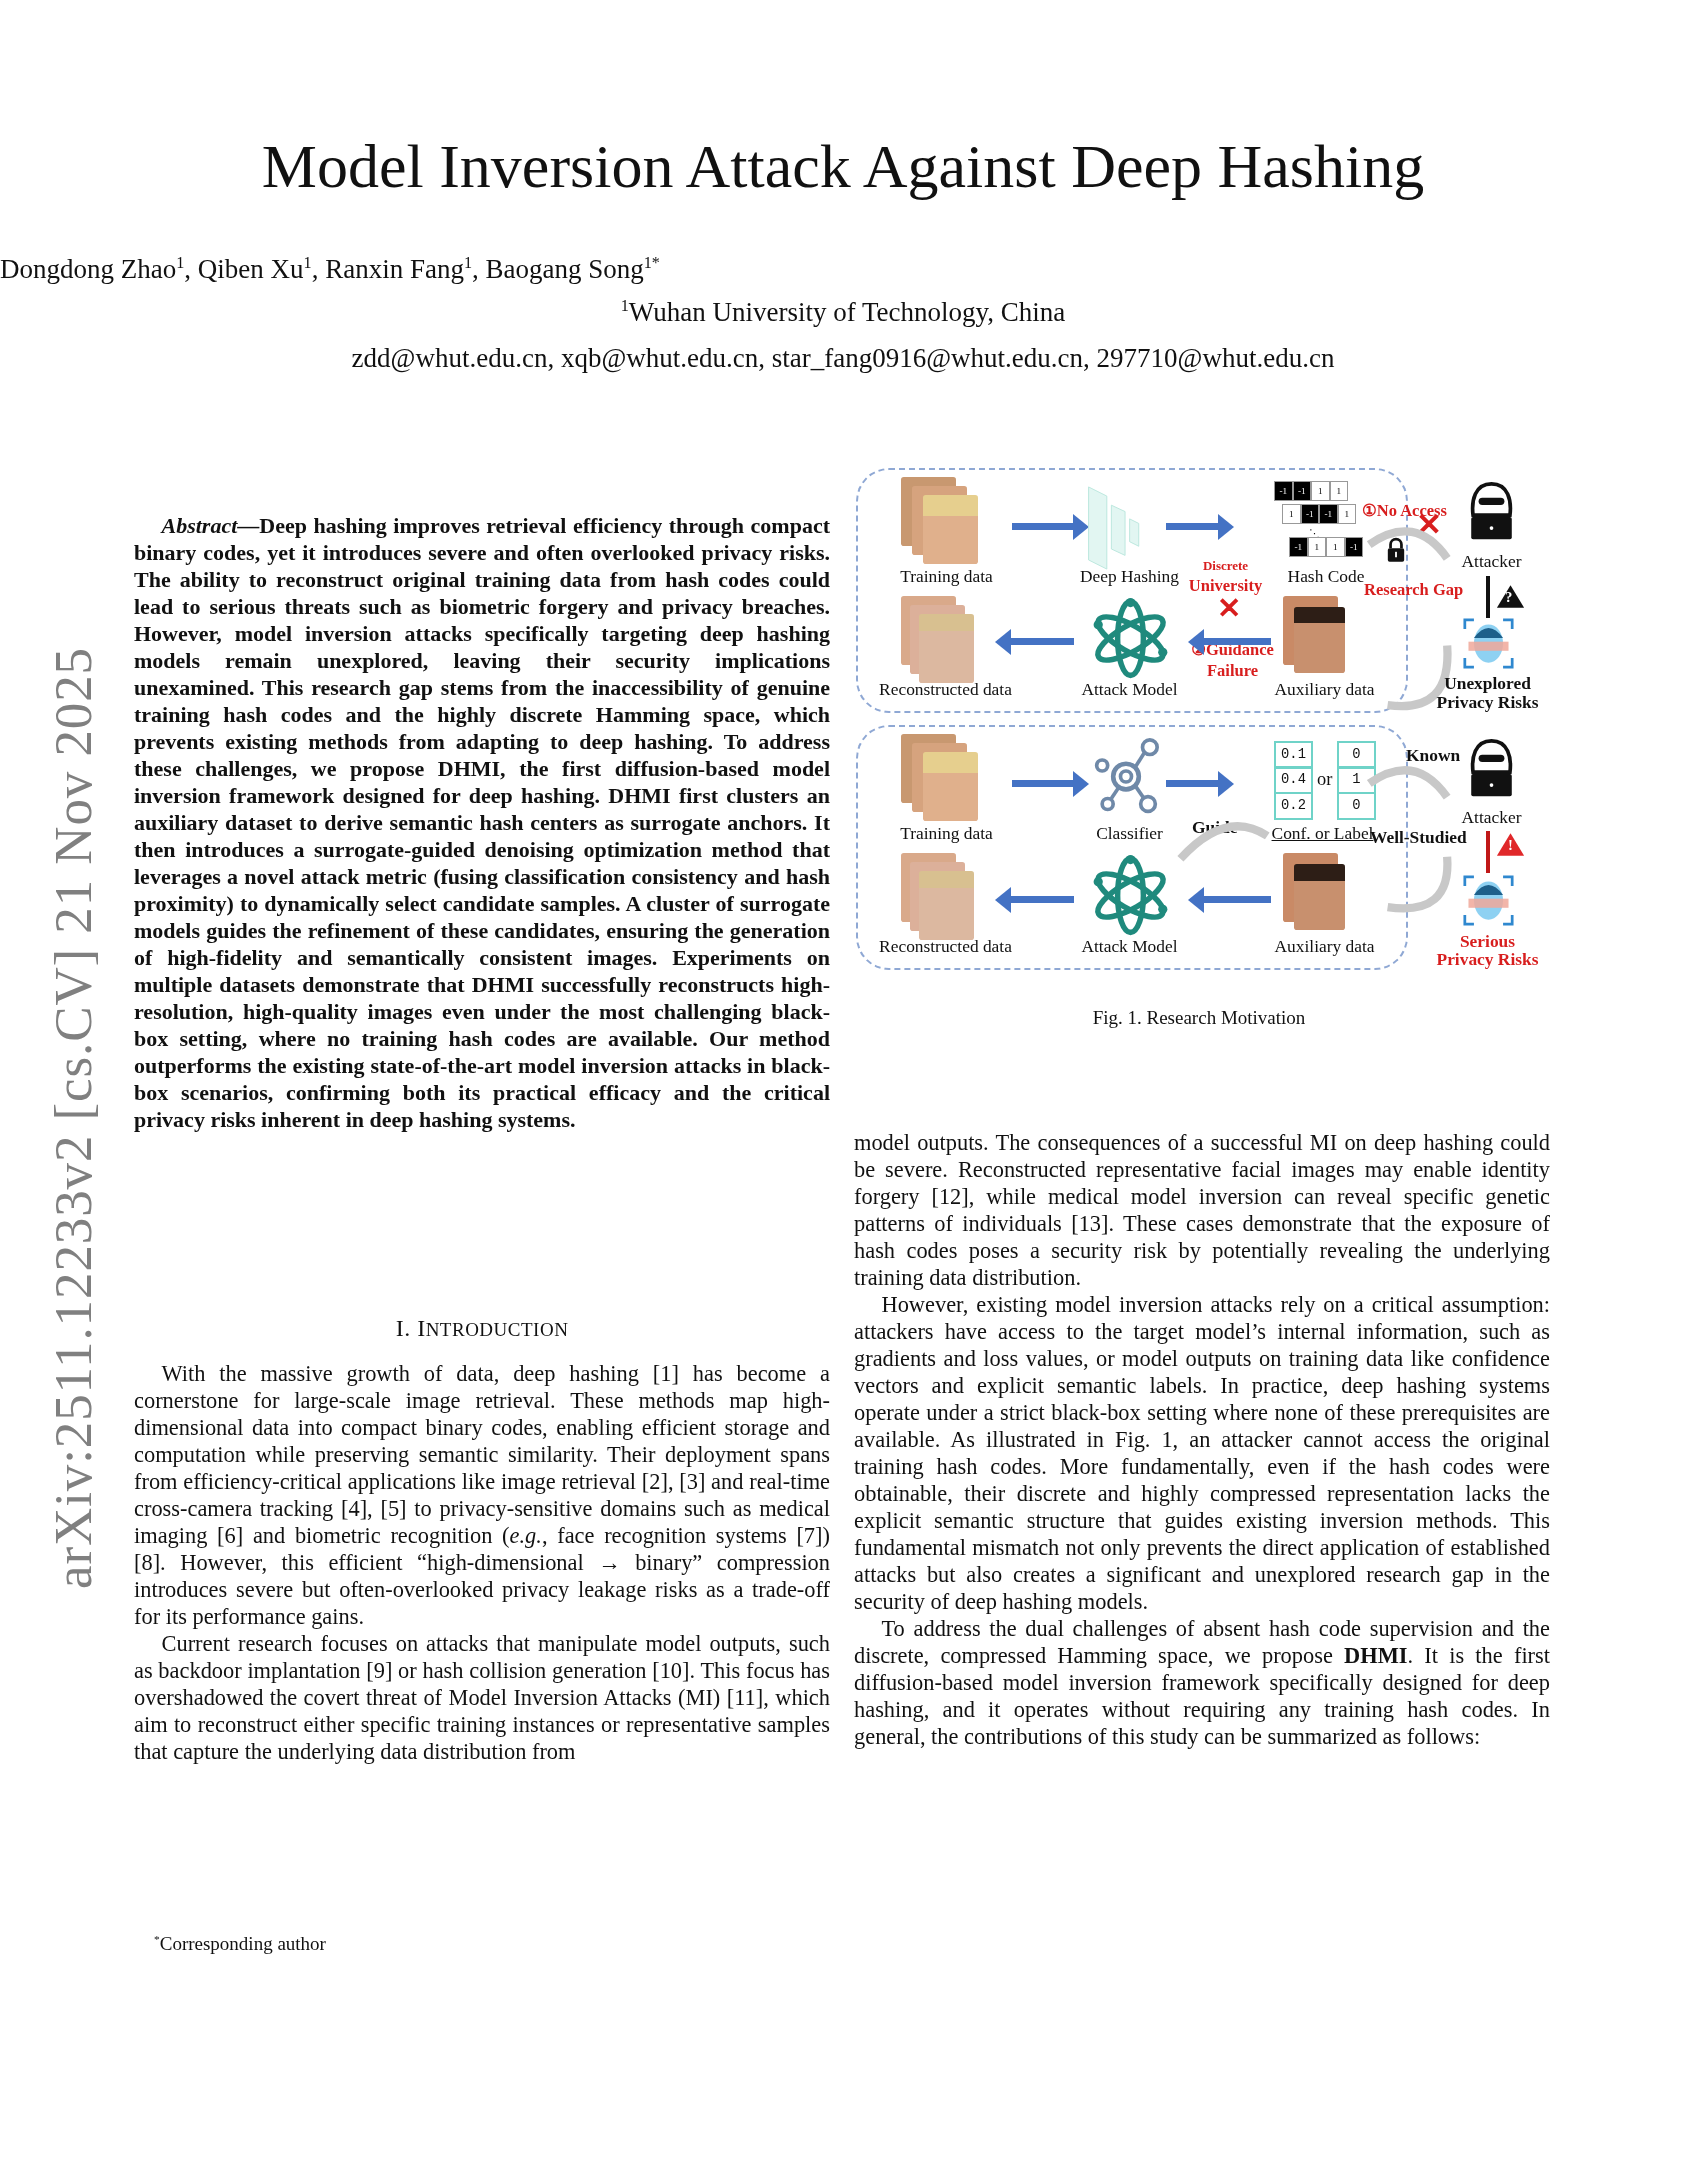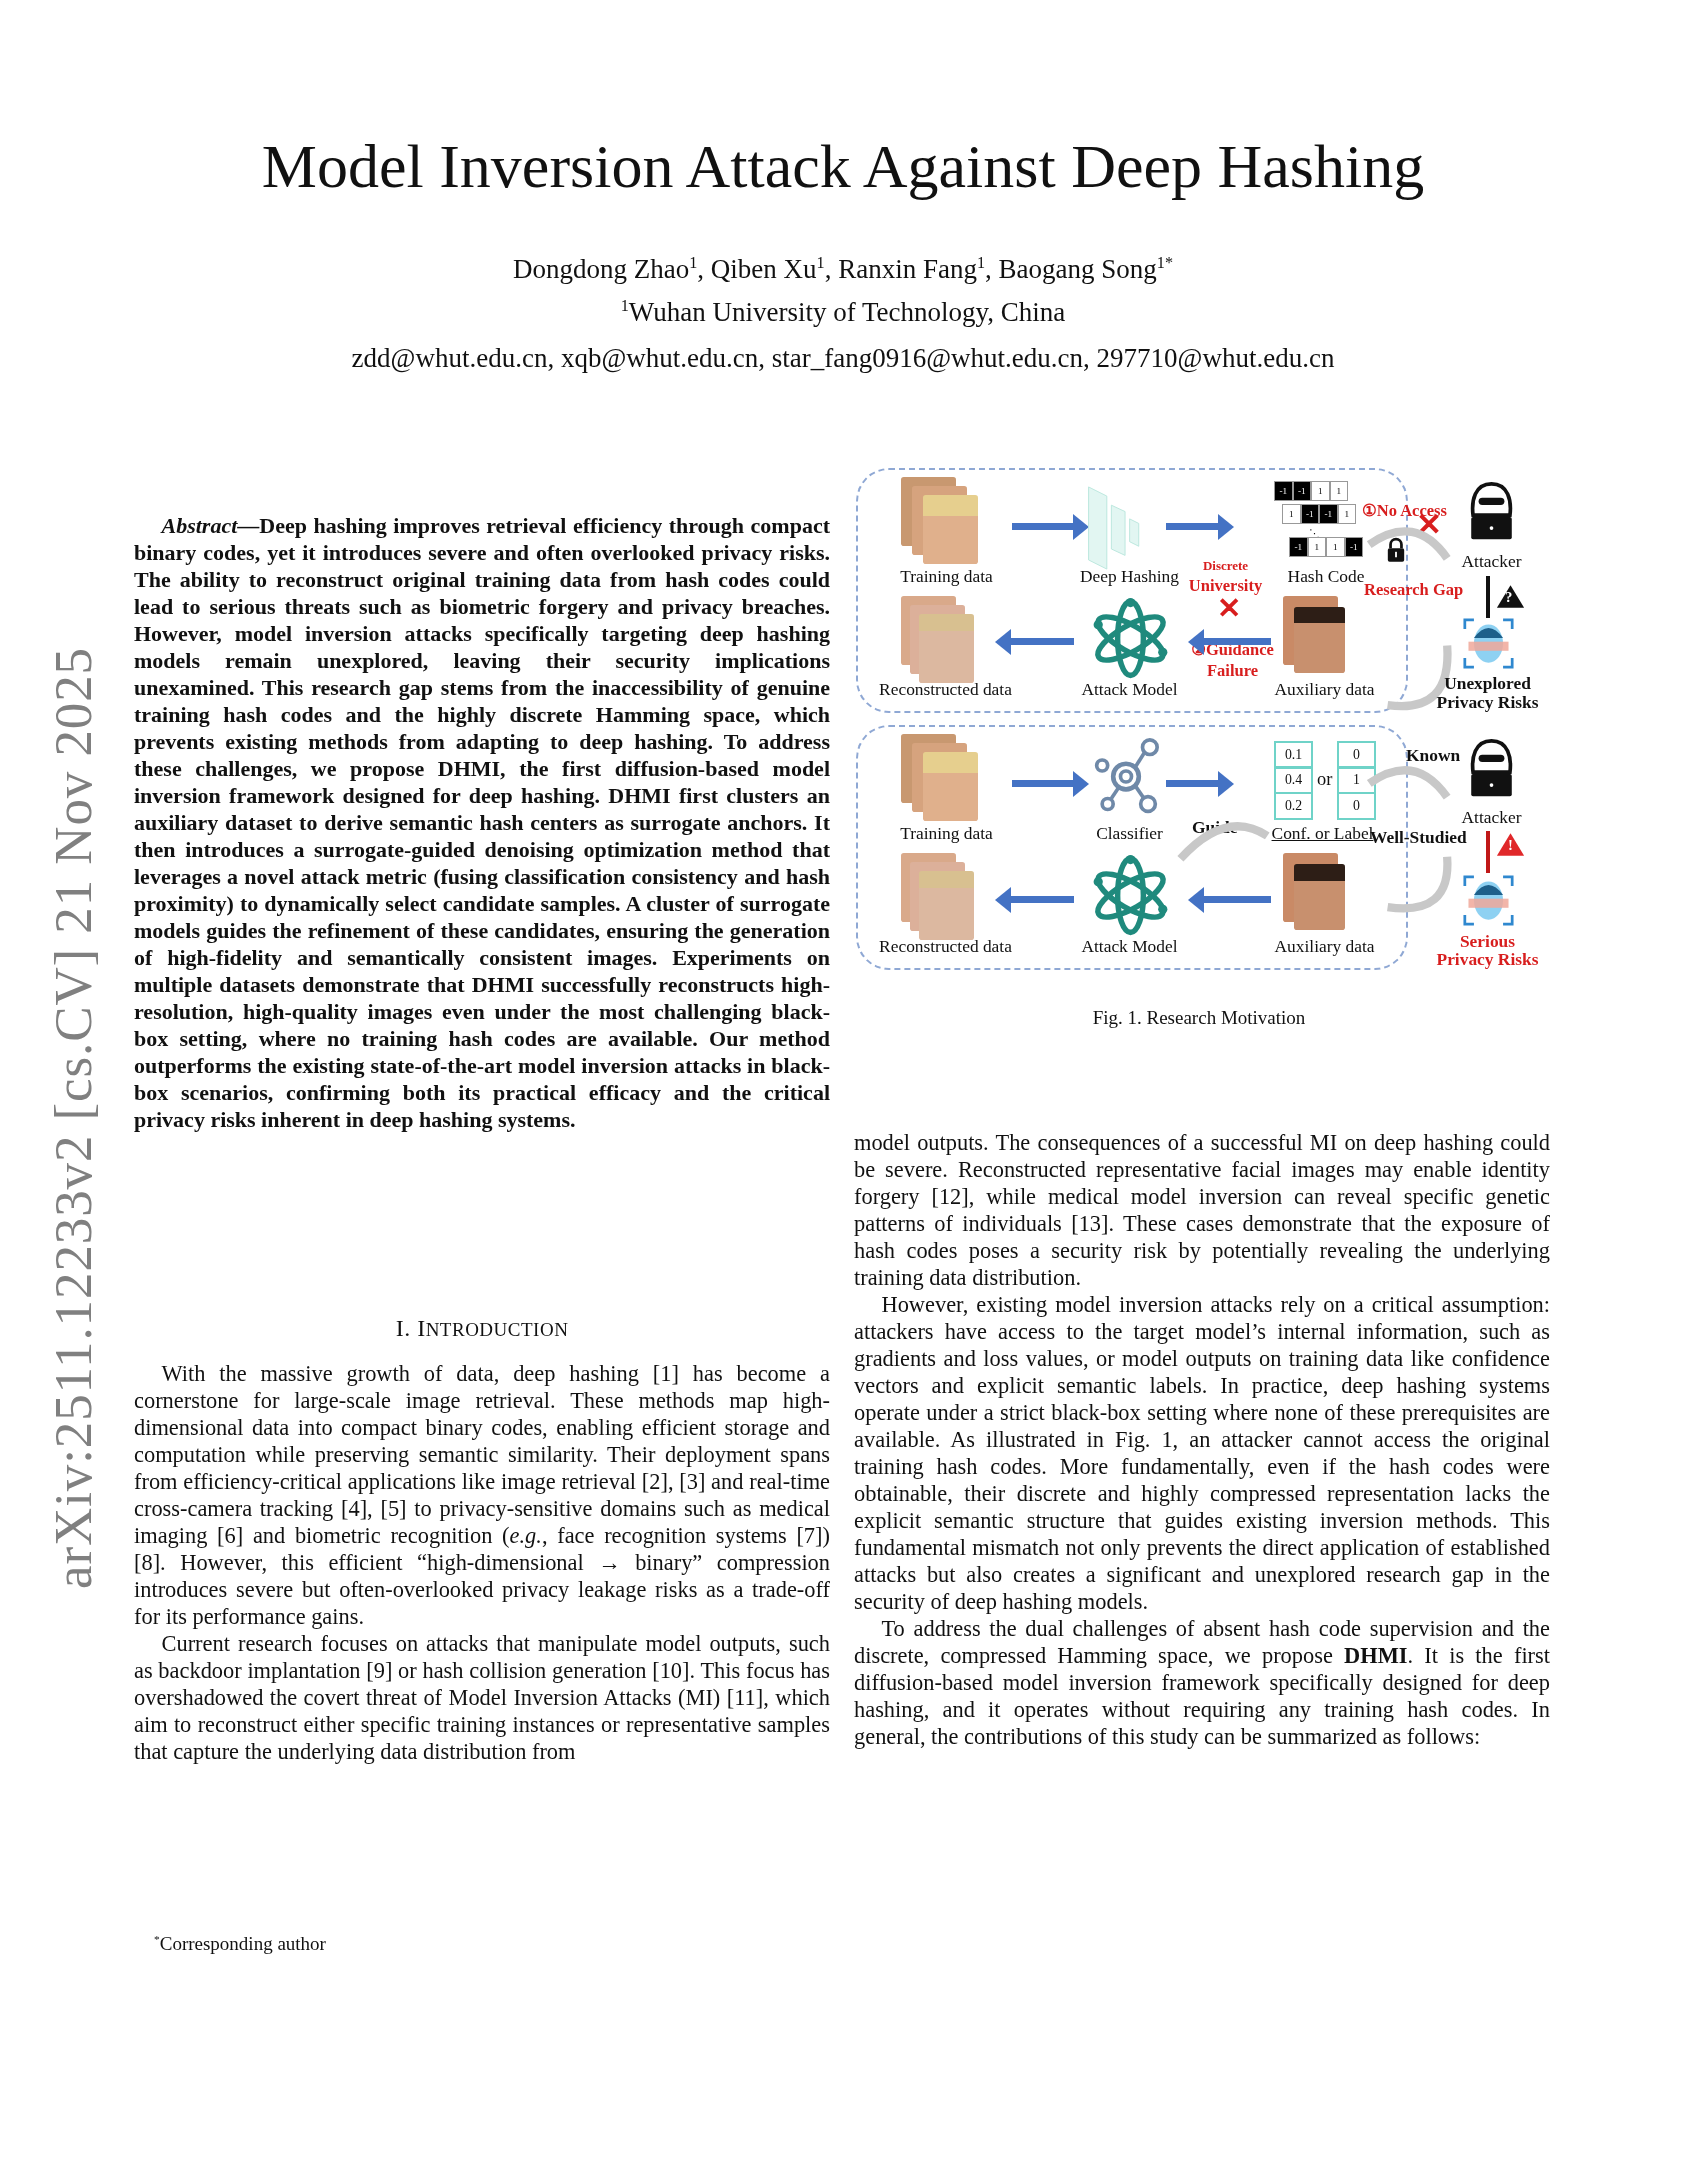--- a/index.html
+++ b/index.html
@@ -5,21 +5,21 @@
   html, body { margin: 0; padding: 0; background: #ffffff; }
   body { width: 1686px; height: 2182px; position: relative; overflow: hidden;
          font-family: "Liberation Serif", "DejaVu Serif", serif; color: #111; }
 
   .arxiv-stamp { position: absolute; left: 37px; top: 1589px; width: 1010px; height: 73px;
                  transform: rotate(-90deg); transform-origin: 0 0;
                  font-size: 53px; color: #808080; white-space: nowrap; letter-spacing: 0.9px; line-height: 73px; }
 
   .title { position: absolute; left: 0; width: 1686px; top: 130px; text-align: center;
            font-size: 62px; line-height: 73px; }
-  .authors { position: absolute; left: 0; width: 1686px; top: 253px; text-align: center; font-size: 27px; line-height: 33px; }
+  .authors { position: absolute; left: 0; width: 1686px; top: 253px; text-align: left; font-size: 27px; line-height: 33px; }
   .affil { position: absolute; left: 0; width: 1686px; top: 296px; text-align: center; font-size: 27px; line-height: 33px; }
   .emails { position: absolute; left: 0; width: 1686px; top: 342px; text-align: center; font-size: 27px; line-height: 33px; }
   sup { font-size: 0.6em; vertical-align: super; line-height: 0; }
 
   .col { position: absolute; width: 696px; font-size: 22.4px; line-height: 27px; text-align: justify; hyphens: manual; margin-top: 45px; }
   .col-left { left: 134px; }
   .col-right { left: 854px; }
   .abstract { top: 467px; font-weight: bold; font-size: 22px; line-height: 27px; }
   .abstract p { margin: 0; text-indent: 27.5px; }
   .abstract .lead { font-style: italic; }
@@ -40,21 +40,21 @@
   .bold { font-weight: bold; }
   .face-stack { position: absolute; width: 83px; height: 87px; }
   .face { position: absolute; width: 55px; height: 69px; border-radius: 2.8px; }
   .arrow { position: absolute; height: 7.3px; background: #4472c4; }
   .arrow.right::after { content: ""; position: absolute; right: -13px; top: -9.2px; border-left: 16.5px solid #4472c4; border-top: 13px solid transparent; border-bottom: 13px solid transparent; }
   .arrow.left::before { content: ""; position: absolute; left: -13px; top: -9.2px; border-right: 16.5px solid #4472c4; border-top: 13px solid transparent; border-bottom: 13px solid transparent; }
   .hash-row { position: absolute; display: flex; }
   .hash-cell { width: 16.5px; height: 18.4px; border: 0.9px solid #999; font-size: 9.2px; line-height: 18.4px; text-align: center; }
   .hash-cell.neg { background: #000; color: #fff; }
   .hash-cell.pos { background: #fff; color: #000; }
-  .conf-col { position: absolute; display: flex; flex-direction: column; }
+  .conf-col { position: absolute; display: flex; flex-direction: column; font-family: Liberation Mono, monospace; }
   .conf-cell { width: 35px; height: 24px; border: 2.8px solid #6fd3c8; font-size: 13.8px; line-height: 24px; text-align: center; margin-top: -2.8px; }
   .fig-caption { position: absolute; left: 850px; top: 1006px; width: 698px; text-align: center; font-size: 19px; line-height: 24px; }
 </style>
 </head>
 <body>
 
 <div class="arxiv-stamp">arXiv:2511.12233v2  [cs.CV]  21 Nov 2025</div>
 
 <div class="title">Model Inversion Attack Against Deep Hashing</div>
 <div class="authors">

